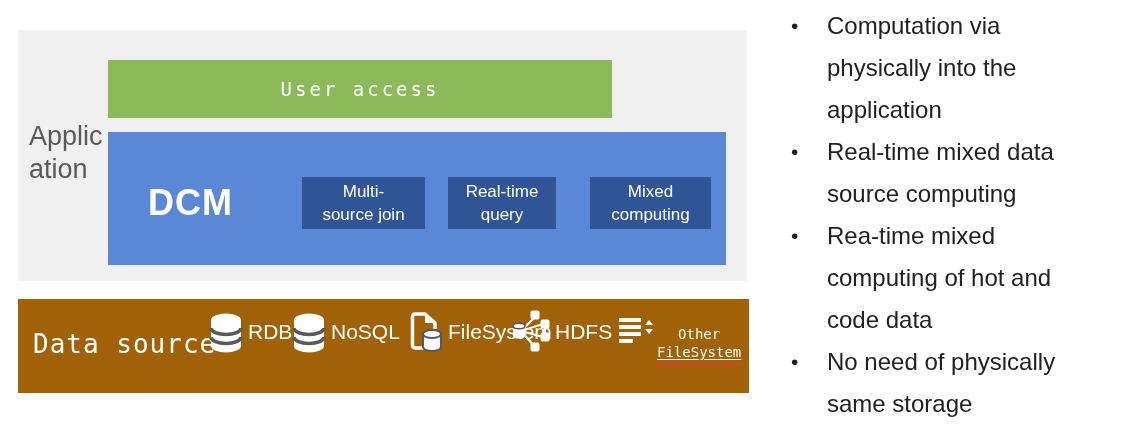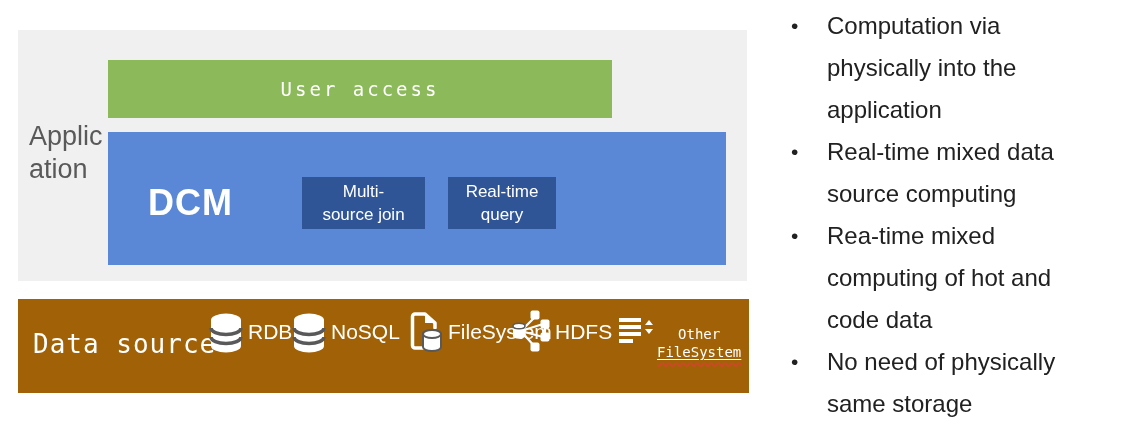--- a/index.html
+++ b/index.html
@@ -70,20 +70,24 @@
   <div class="app-panel">
     <div class="blue-bar" style="left:90px; top:102px;">
       <span class="dcm">DCM</span>
       <div class="module-box mod-0">
         <span>Multi-
 source join</span>
       </div>
       <div class="module-box mod-1">
         <span>Real-time
 query</span>
+      </div>
+      <div class="module-box mod-2">
+        <span>Mixed
+computing</span>
       </div>
     </div>
     <div class="green-bar" style="left:90px; top:30px;">
       <span>User access</span>
     </div>
     <div class="app-label">Applic
 ation</div>
   </div>
 
   <div class="ds-bar">

